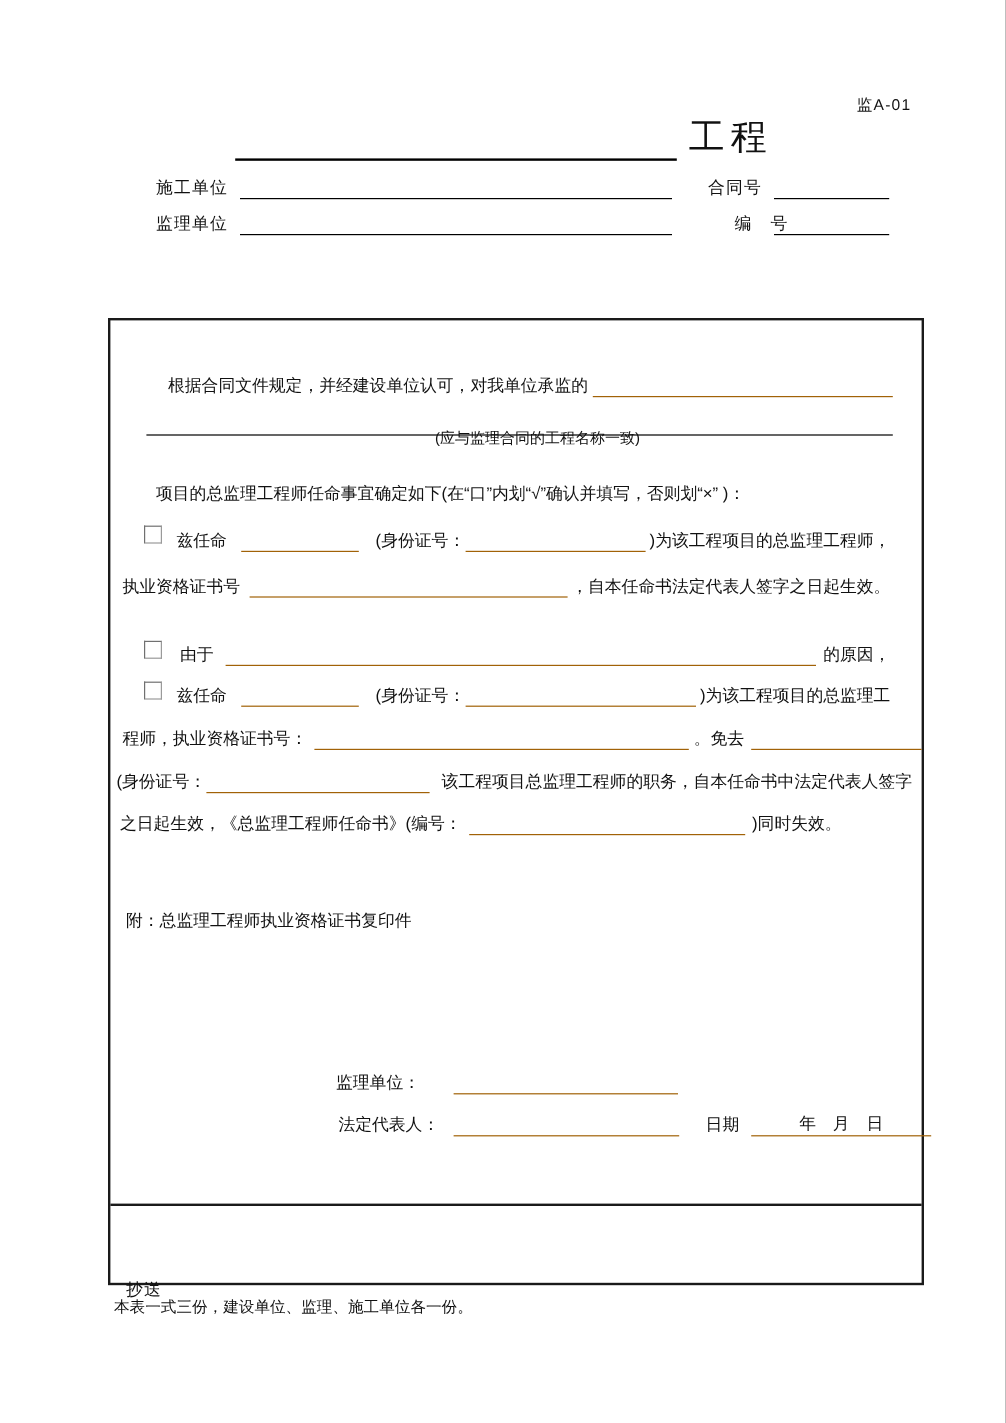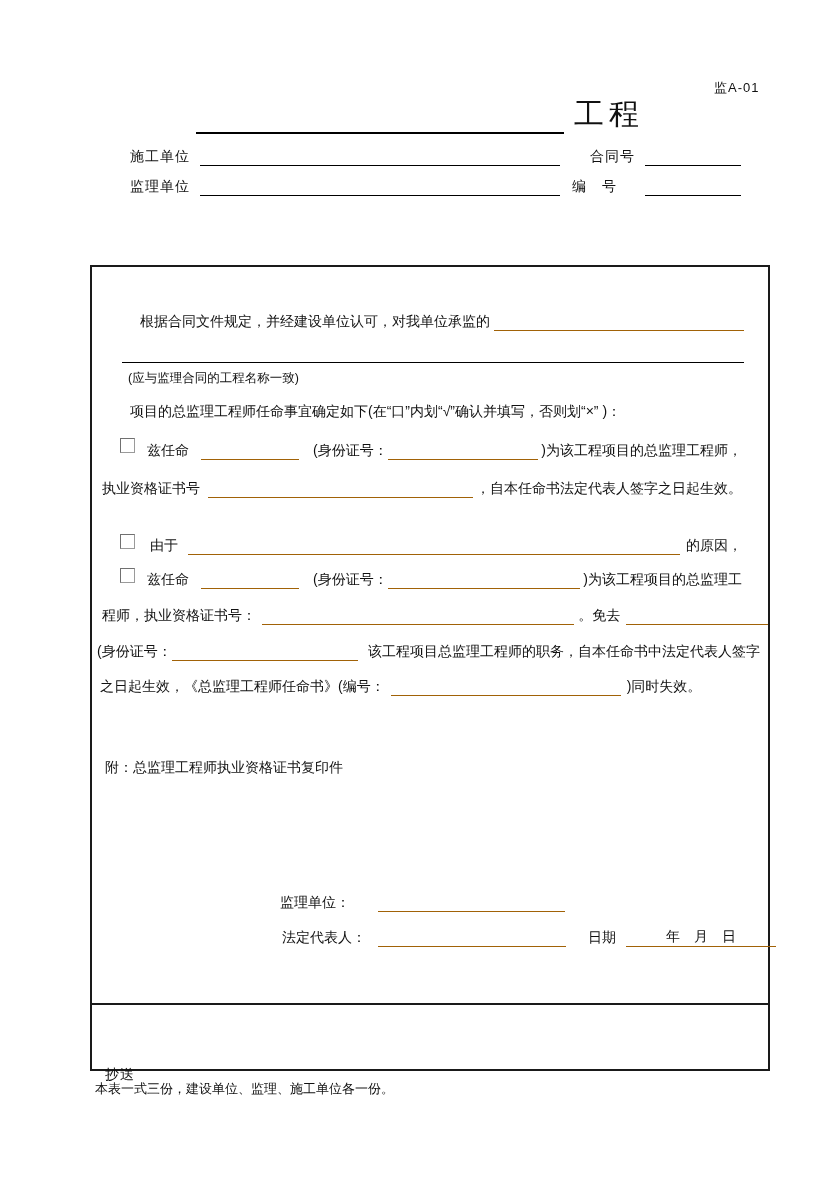--- a/index.html
+++ b/index.html
@@ -40,21 +40,21 @@
   .doc-title{
     position:absolute;left:90px;top:220px;width:678px;
     text-align:center;font-size:24px;font-weight:bold;
     letter-spacing:14px;text-indent:14px;
   }
   
   .box{
     position:absolute;left:90px;top:265px;width:676px;height:802px;
     border:2px solid #1a1a1a;
   }
-  .caption{position:absolute;left:0;right:0;top:103px;text-align:left;font-size:12.5px;margin-left:36px;}
+  .caption{position:absolute;left:0;right:0;top:90px;text-align:center;font-size:12.5px;margin-left:36px;}
   .full-line{position:absolute;left:30px;right:24px;top:95px;border-bottom:1px solid #000;}
   .cb{
     position:absolute;width:13px;height:13px;
     background:#fff;
     border:1px solid #9a9a9a;
     border-top-color:#707070;border-left-color:#707070;
   }
   .cc-section{
     position:absolute;left:0;right:0;bottom:0;height:64px;
     border-top:2px solid #1a1a1a;
@@ -72,21 +72,21 @@
   <div class="hdr-line1-u"></div>
   <div class="hdr-project-suffix">工程</div>
 
   <div class="hdr-label" style="left:130px;top:148px;">施工单位</div>
   <div class="hdr-u" style="left:200px;top:141px;width:360px;"></div>
   <div class="hdr-label" style="left:590px;top:148px;">合同号</div>
   <div class="hdr-u" style="left:645px;top:141px;width:96px;"></div>
 
   <div class="hdr-label" style="left:130px;top:178px;">监理单位</div>
   <div class="hdr-u" style="left:200px;top:171px;width:360px;"></div>
-  <div class="hdr-label" style="left:572px;top:178px;">编　号</div>
+  <div class="hdr-label" style="left:612px;top:178px;">编　号</div>
   <div class="hdr-u" style="left:645px;top:171px;width:96px;"></div>
 
 
   <div class="box">
 
     <div class="row" style="left:48px;right:24px;top:36px;justify-content:space-between;">
       <span>根据合同文件规定，并经建设单位认可，对我单位承监的</span>
       <span class="u" style="flex:1;margin-left:4px;"></span>
     </div>
     <div class="full-line"></div>

